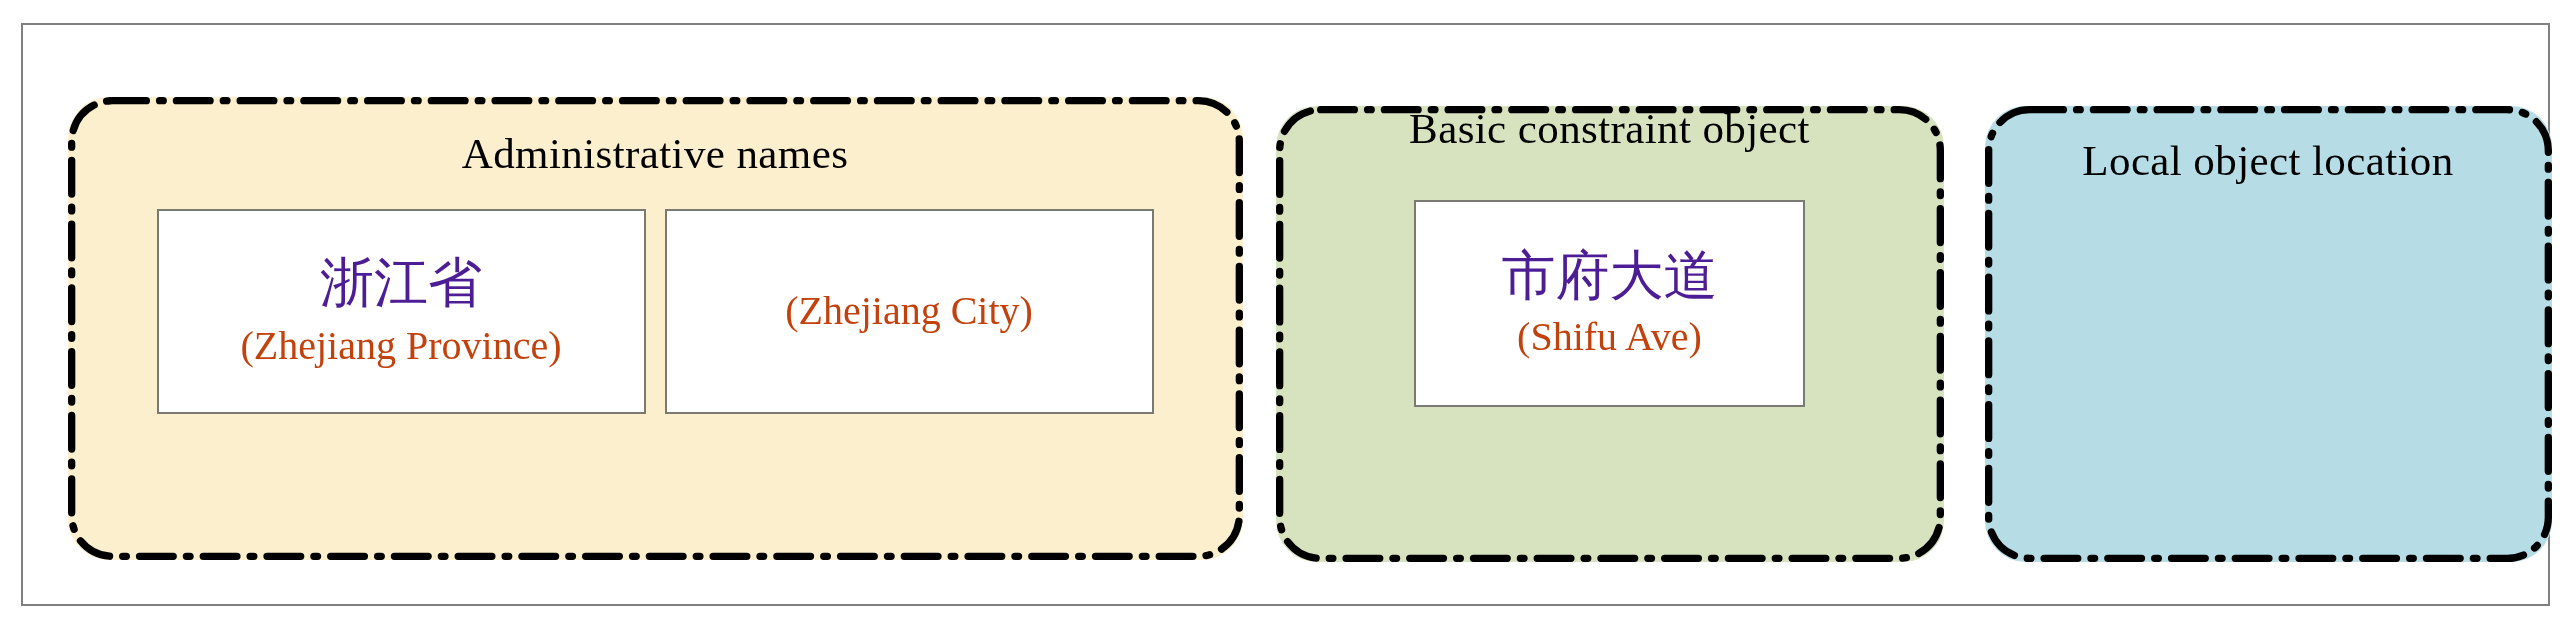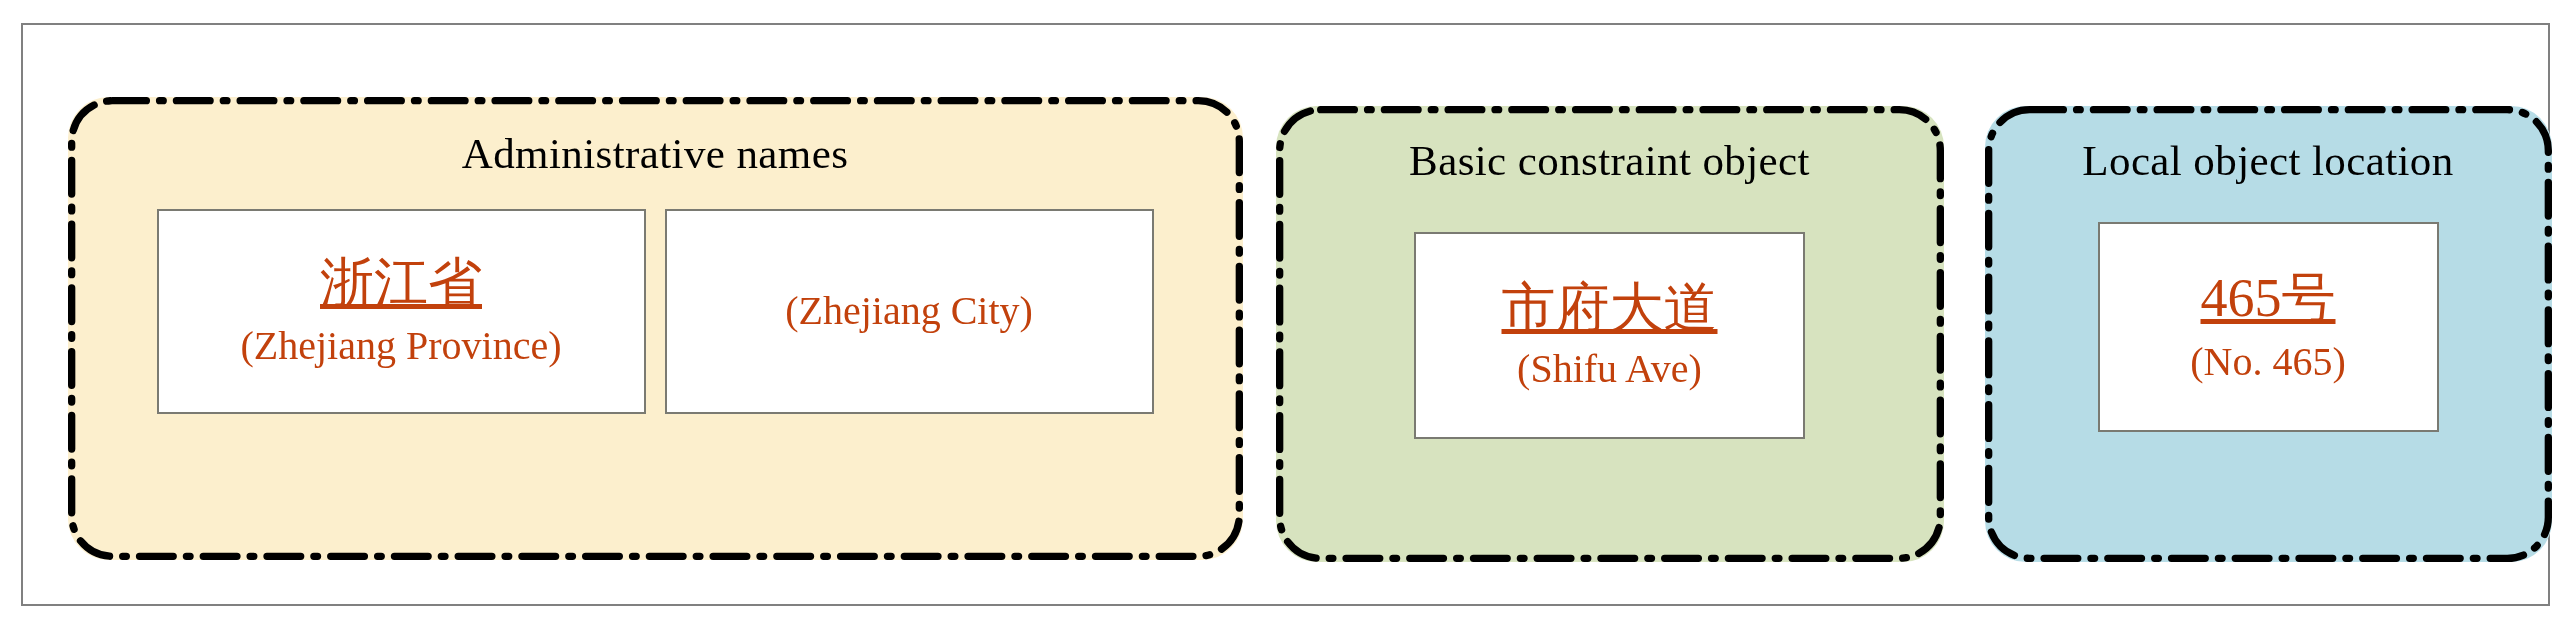--- a/index.html
+++ b/index.html
@@ -88,22 +88,21 @@
     border: 2.9px solid #7a7a72;
     display: flex;
     flex-direction: column;
     align-items: center;
     justify-content: center;
   }
   .leaf-cjk {
     font-size: 54px;
     line-height: 1.0;
     white-space: nowrap;
-    color: #c2410c;
-    text-decoration: underline;
+    color: #4c1d95;
   }
   .leaf-en {
     font-size: 40px;
     line-height: 1.0;
     white-space: nowrap;
     color: #c2410c;
   }
 
   
   #group-admin {
@@ -119,21 +118,21 @@
   #group-admin .leaf-cjk { margin-bottom: 16px; }
 
   
   #group-constraint {
     left: 1253px;
     top: 81px;
     width: 668px;
     height: 456px;
   }
   #group-constraint .group-bg { background: #D7E3BF; }
-  #group-constraint .group-title { margin-top: 32px; }
+  #group-constraint .group-title { }
   #group-constraint .leaf-row { margin-top: 48px; }
   #group-constraint .leaf-box { width: 391px; height: 207px; }
   #group-constraint .leaf-cjk { margin-bottom: 14.7px; }
 
   
   #group-point {
     left: 1962px;
     top: 81px;
     width: 567px;
     height: 456px;
@@ -191,26 +190,18 @@
       </div>
     </div>
 
     <div class="group" id="group-point">
       <div class="group-bg"></div>
       <svg class="group-dash" viewBox="0 0 774 622" preserveAspectRatio="none">
         <rect x="5" y="5" width="764" height="612" rx="56" ry="56" fill="none" stroke="#000000" stroke-width="10" stroke-dasharray="46 18 5 18" stroke-linecap="round"></rect>
       </svg>
       <div class="group-inner">
         <div class="group-title">Local object location</div>
-        <div class="leaf-row">
-
-          <div class="leaf-box">
-            <div class="leaf-cjk">465号</div>
-            <div class="leaf-en">(No. 465)</div>
-          </div>
-
-        </div>
       </div>
     </div>
 
   </div>
 </div>
 
 
 </body></html>

